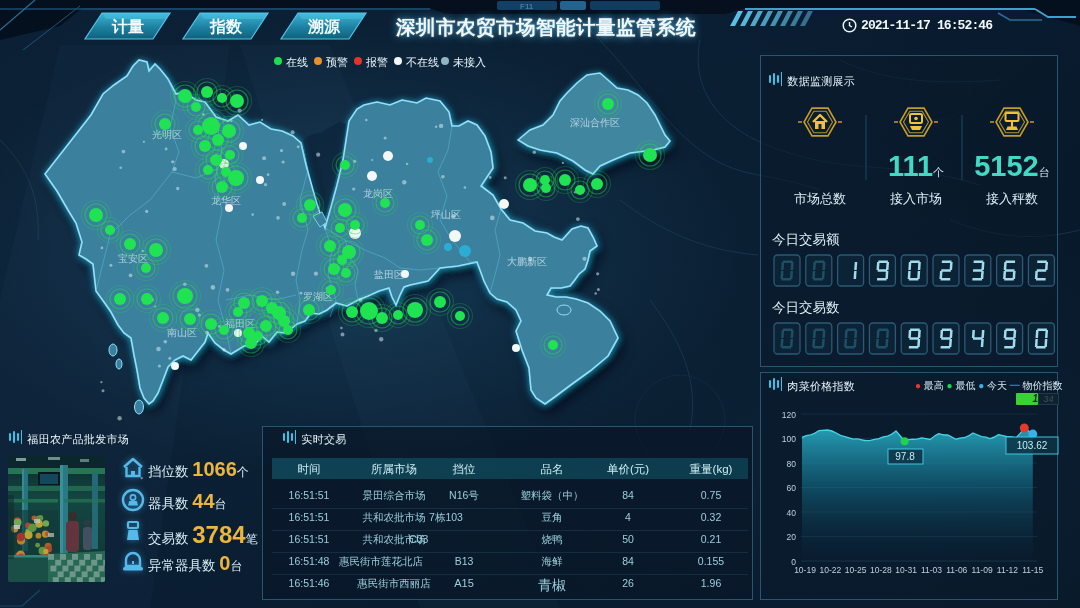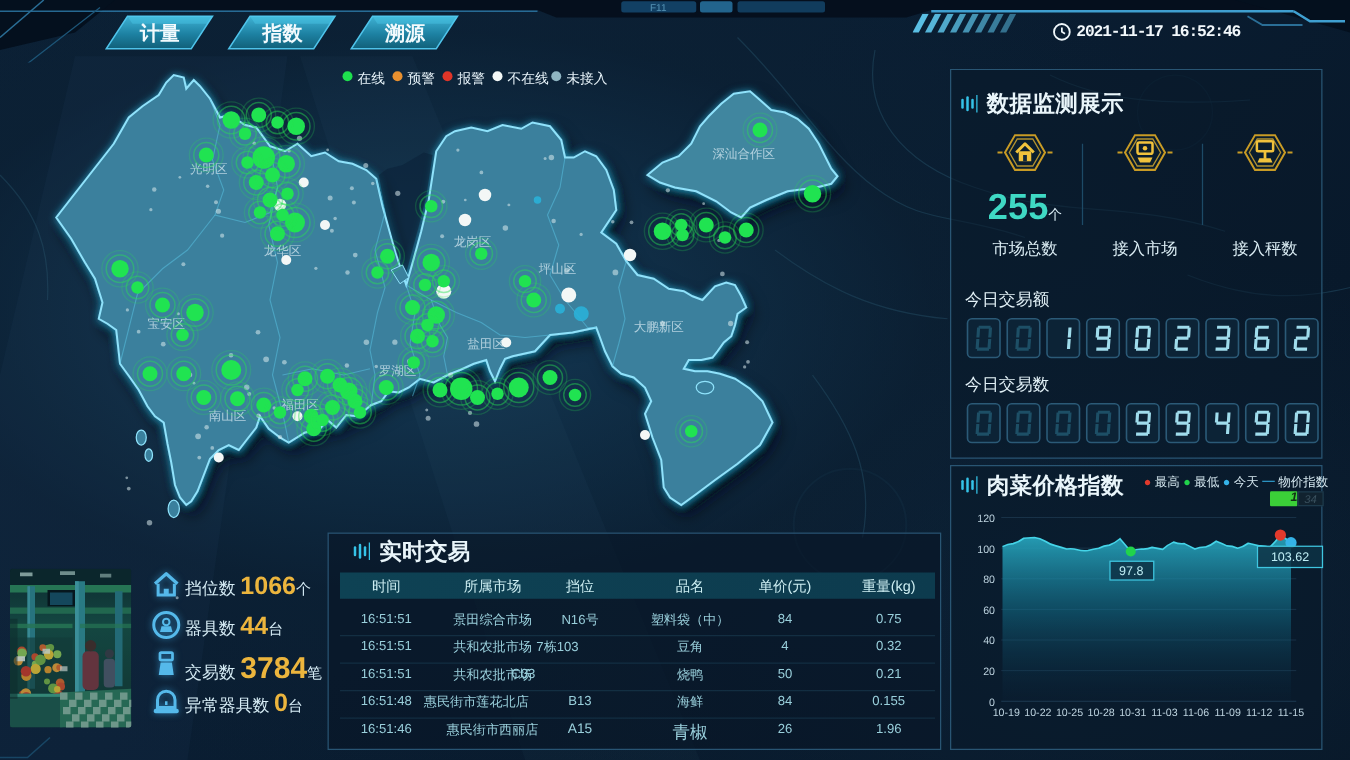--- a/index.html
+++ b/index.html
@@ -2,21 +2,21 @@
 <html><head><meta charset="utf-8">
 <style>
 *{margin:0;padding:0;box-sizing:border-box}
 body{width:1080px;height:608px;overflow:hidden;font-family:"Liberation Sans",sans-serif;background:#060f1c}
 #stage{position:relative;width:1080px;height:608px;overflow:hidden;
 background:
 radial-gradient(900px 500px at 340px 250px, #143a56 0%, rgba(12,33,52,0.6) 45%, rgba(7,18,32,0) 75%),
 radial-gradient(700px 400px at 880px 480px, rgba(16,40,62,0.5) 0%, rgba(7,18,32,0) 70%),
 linear-gradient(135deg,#0b2036 0%, #0a1e33 40%, #071626 100%);}
 .panel{position:absolute;background:rgba(10,25,42,0.55);border:1px solid rgba(52,105,140,0.75);}
-.ptitle{position:absolute;color:#e9f5fa;font-size:18px;font-weight:bold;letter-spacing:0.3px;white-space:nowrap}
+.ptitle{position:absolute;color:#e9f5fa;font-size:11px;font-weight:normal;letter-spacing:0.3px;white-space:nowrap}
 .dl{fill:#cfe4ee;font-size:10px;font-family:"Liberation Sans",sans-serif;opacity:0.8}
 .axl{fill:#bcd2de;font-size:8.5px;font-family:"Liberation Sans",sans-serif}
 .tt{fill:#bfeef5;font-size:10px;font-family:"Liberation Sans",sans-serif}
 .num-teal{color:#3fd9c4;font-size:29px;font-weight:bold;font-family:"Liberation Sans",sans-serif}
 .unit{color:#d9ecf4;font-size:11px;font-weight:normal}
 .slabel{color:#dceef5;font-size:13px}
 </style></head><body>
 <div id="stage">
 
 <svg width="1080" height="608" style="position:absolute;left:0;top:0">
@@ -565,20 +565,21 @@
       <polygon points="298,13 366,13 362,19 302,19" fill="#4fd0f0" opacity="0.35"></polygon>
       <text x="324" y="32" text-anchor="middle" fill="#f2fafd" font-size="16" font-weight="bold" font-family="Liberation Sans">溯源</text>
       <defs>
         <linearGradient id="tabg2" x1="0" y1="0" x2="0" y2="1">
           <stop offset="0" stop-color="#3fb2d4"></stop>
           <stop offset="0.55" stop-color="#1d81a2"></stop>
           <stop offset="1" stop-color="#116079"></stop>
         </linearGradient>
       </defs>
     </svg>
+<div style="position:absolute;left:396px;top:14px;width:292px;text-align:center;color:#f0f8fc;font-size:19.5px;font-weight:bold;letter-spacing:0.5px;text-shadow:0 0 8px rgba(80,190,240,0.9),0 0 2px rgba(255,255,255,0.5);white-space:nowrap">深圳市农贸市场智能计量监管系统</div>
 <svg width="100" height="22" style="position:absolute;left:730px;top:11px">
 <polygon points="8,0 13,0 5,15 0,15" fill="#5fc8ee" opacity="0.95"></polygon>
 <polygon points="18,0 23,0 15,15 10,15" fill="#5fc8ee" opacity="0.89"></polygon>
 <polygon points="28,0 33,0 25,15 20,15" fill="#5fc8ee" opacity="0.82"></polygon>
 <polygon points="38,0 43,0 35,15 30,15" fill="#5fc8ee" opacity="0.75"></polygon>
 <polygon points="48,0 53,0 45,15 40,15" fill="#5fc8ee" opacity="0.69"></polygon>
 <polygon points="58,0 63,0 55,15 50,15" fill="#5fc8ee" opacity="0.62"></polygon>
 <polygon points="68,0 73,0 65,15 60,15" fill="#5fc8ee" opacity="0.56"></polygon>
 <polygon points="78,0 83,0 75,15 70,15" fill="#5fc8ee" opacity="0.49"></polygon>
 </svg>
@@ -624,23 +625,24 @@
       <polygon points="1028.0,122.0 1020.0,135.9 1004.0,135.9 996.0,122.0 1004.0,108.1 1020.0,108.1" fill="#0d2233" fill-opacity="0.4" stroke="#c89b25" stroke-width="1.6"></polygon>
       <polygon points="1024.5,122.0 1018.2,132.8 1005.8,132.8 999.5,122.0 1005.8,111.2 1018.2,111.2" fill="none" stroke="#e8b832" stroke-width="1.1" opacity="0.75"></polygon>
       <line x1="990" y1="122" x2="994" y2="122" stroke="#c89b25" stroke-width="1.5"></line>
       <line x1="1030" y1="122" x2="1034" y2="122" stroke="#c89b25" stroke-width="1.5"></line>
       <rect x="1005.5" y="113" width="13" height="8" rx="1" fill="none" stroke="#f0c23c" stroke-width="2"></rect>
       <line x1="1012" y1="121" x2="1012" y2="127" stroke="#f0c23c" stroke-width="2.2"></line>
       <path d="M1006,130 h12 l-1.5,-3.5 h-9 Z" fill="#f0c23c"></path>
       <line x1="866" y1="115" x2="866" y2="180" stroke="#1d4a66" stroke-width="1"></line>
       <line x1="962" y1="115" x2="962" y2="180" stroke="#1d4a66" stroke-width="1"></line>
     </svg>
-<div style="position:absolute;left:772px;top:150px;width:96px;text-align:center" class="num-teal">255<span class="unit">个</span></div>
 <div style="position:absolute;left:772px;top:190px;width:96px;text-align:center" class="slabel">市场总数</div>
+<div style="position:absolute;left:868px;top:150px;width:96px;text-align:center" class="num-teal">111<span class="unit">个</span></div>
 <div style="position:absolute;left:868px;top:190px;width:96px;text-align:center" class="slabel">接入市场</div>
+<div style="position:absolute;left:964px;top:150px;width:96px;text-align:center" class="num-teal">5152<span class="unit">台</span></div>
 <div style="position:absolute;left:964px;top:190px;width:96px;text-align:center" class="slabel">接入秤数</div>
 <div class="slabel" style="position:absolute;left:772px;top:231px;font-size:13.5px;color:#e2f1f7">今日交易额</div>
 <svg width="298" height="40" style="position:absolute;left:760px;top:254px" viewBox="0 0 298 40">
       <rect x="14.0" y="1" width="26" height="31" rx="3.5" fill="#0c2336" stroke="#2b5a77" stroke-width="1.3"></rect>
       <g fill="#1d4f66" opacity="1.0" transform="skewX(-4)">
         <rect x="23.4" y="6.5" width="9.6" height="2.5"></rect>
         <rect x="31.7" y="7.9" width="2.5" height="8.0"></rect>
         <rect x="31.7" y="17.1" width="2.5" height="8.0"></rect>
         <rect x="23.4" y="24.0" width="9.6" height="2.5"></rect>
         <rect x="22.2" y="17.1" width="2.5" height="8.0"></rect>
@@ -834,20 +836,28 @@
       <path d="M802.0,437.3 Q806.3,435.1 810.5,434.9 Q814.8,433.8 819.1,430.6 Q823.4,430.3 827.6,430.0 Q831.9,430.5 836.2,433.0 Q840.5,435.9 844.8,436.7 Q849.0,437.9 853.3,439.2 Q857.6,438.5 861.9,439.8 Q866.1,441.1 870.4,440.4 Q874.7,439.4 879.0,438.6 Q883.2,436.3 887.5,436.1 Q891.8,434.6 896.0,431.0 Q900.3,436.0 904.6,441.2 Q908.9,439.2 913.1,439.2 Q917.4,439.6 921.7,437.9 Q926.0,438.6 930.2,439.5 Q934.5,435.6 938.8,433.7 Q943.1,435.4 947.4,434.9 Q951.6,436.9 955.9,439.2 Q960.2,437.4 964.5,437.6 Q968.7,436.4 973.0,433.0 Q977.3,434.7 981.5,436.7 Q985.8,436.7 990.1,438.6 Q994.4,437.7 998.6,434.6 Q1002.9,435.5 1007.2,436.7 Q1011.5,436.4 1015.8,437.9 Q1020.0,434.1 1024.3,428.0 Q1028.6,430.9 1032.8,434.1 L1032.8,561 L802.0,561 Z" fill="url(#chg)"></path>
       <path d="M802.0,437.3 Q806.3,435.1 810.5,434.9 Q814.8,433.8 819.1,430.6 Q823.4,430.3 827.6,430.0 Q831.9,430.5 836.2,433.0 Q840.5,435.9 844.8,436.7 Q849.0,437.9 853.3,439.2 Q857.6,438.5 861.9,439.8 Q866.1,441.1 870.4,440.4 Q874.7,439.4 879.0,438.6 Q883.2,436.3 887.5,436.1 Q891.8,434.6 896.0,431.0 Q900.3,436.0 904.6,441.2 Q908.9,439.2 913.1,439.2 Q917.4,439.6 921.7,437.9 Q926.0,438.6 930.2,439.5 Q934.5,435.6 938.8,433.7 Q943.1,435.4 947.4,434.9 Q951.6,436.9 955.9,439.2 Q960.2,437.4 964.5,437.6 Q968.7,436.4 973.0,433.0 Q977.3,434.7 981.5,436.7 Q985.8,436.7 990.1,438.6 Q994.4,437.7 998.6,434.6 Q1002.9,435.5 1007.2,436.7 Q1011.5,436.4 1015.8,437.9 Q1020.0,434.1 1024.3,428.0 Q1028.6,430.9 1032.8,434.1" fill="none" stroke="#45d4e8" stroke-width="1.3"></path>
       <circle cx="904.6" cy="441.2" r="4" fill="#21d34b"></circle>
       <circle cx="1024.3" cy="428.0" r="4.5" fill="#e23a2c"></circle>
       <circle cx="1032.8" cy="434.1" r="4.5" fill="#35b3e8"></circle>
       <rect x="888" y="449" width="35" height="15" fill="#0e3245" fill-opacity="0.85" stroke="#3fc6e0" stroke-width="1"></rect>
       <text x="905" y="460" text-anchor="middle" class="tt">97.8</text>
       <rect x="1006" y="437" width="52" height="17" fill="#0e3245" fill-opacity="0.85" stroke="#3fc6e0" stroke-width="1"></rect>
       <text x="1032" y="449" text-anchor="middle" class="tt">103.62</text>
     </svg>
+<div class="ptitle" style="left:8px;top:429px"><svg width="16" height="16" viewBox="0 0 16 16" style="vertical-align:-2px">
+        <g stroke="#35c3e8" stroke-width="2" stroke-linecap="round">
+          <line x1="2" y1="5" x2="2" y2="11"></line>
+          <line x1="6" y1="3" x2="6" y2="13"></line>
+          <line x1="10" y1="5" x2="10" y2="11"></line>
+        </g>
+        <line x1="13.5" y1="1" x2="13.5" y2="15" stroke="#35c3e8" stroke-width="1"></line>
+      </svg> 福田农产品批发市场</div>
 <div style="position:absolute;left:8px;top:455px;width:97px;height:127px"><svg width="97" height="127" viewBox="0 0 97 127" style="border-radius:2px">
         <defs>
           <linearGradient id="phbg" x1="0" y1="0" x2="0" y2="1">
             <stop offset="0" stop-color="#0d2a31"></stop>
             <stop offset="0.35" stop-color="#175048"></stop>
             <stop offset="0.75" stop-color="#14413c"></stop>
             <stop offset="1" stop-color="#0e2b2e"></stop>
           </linearGradient>
         </defs>
         <rect width="97" height="127" fill="url(#phbg)"></rect>

